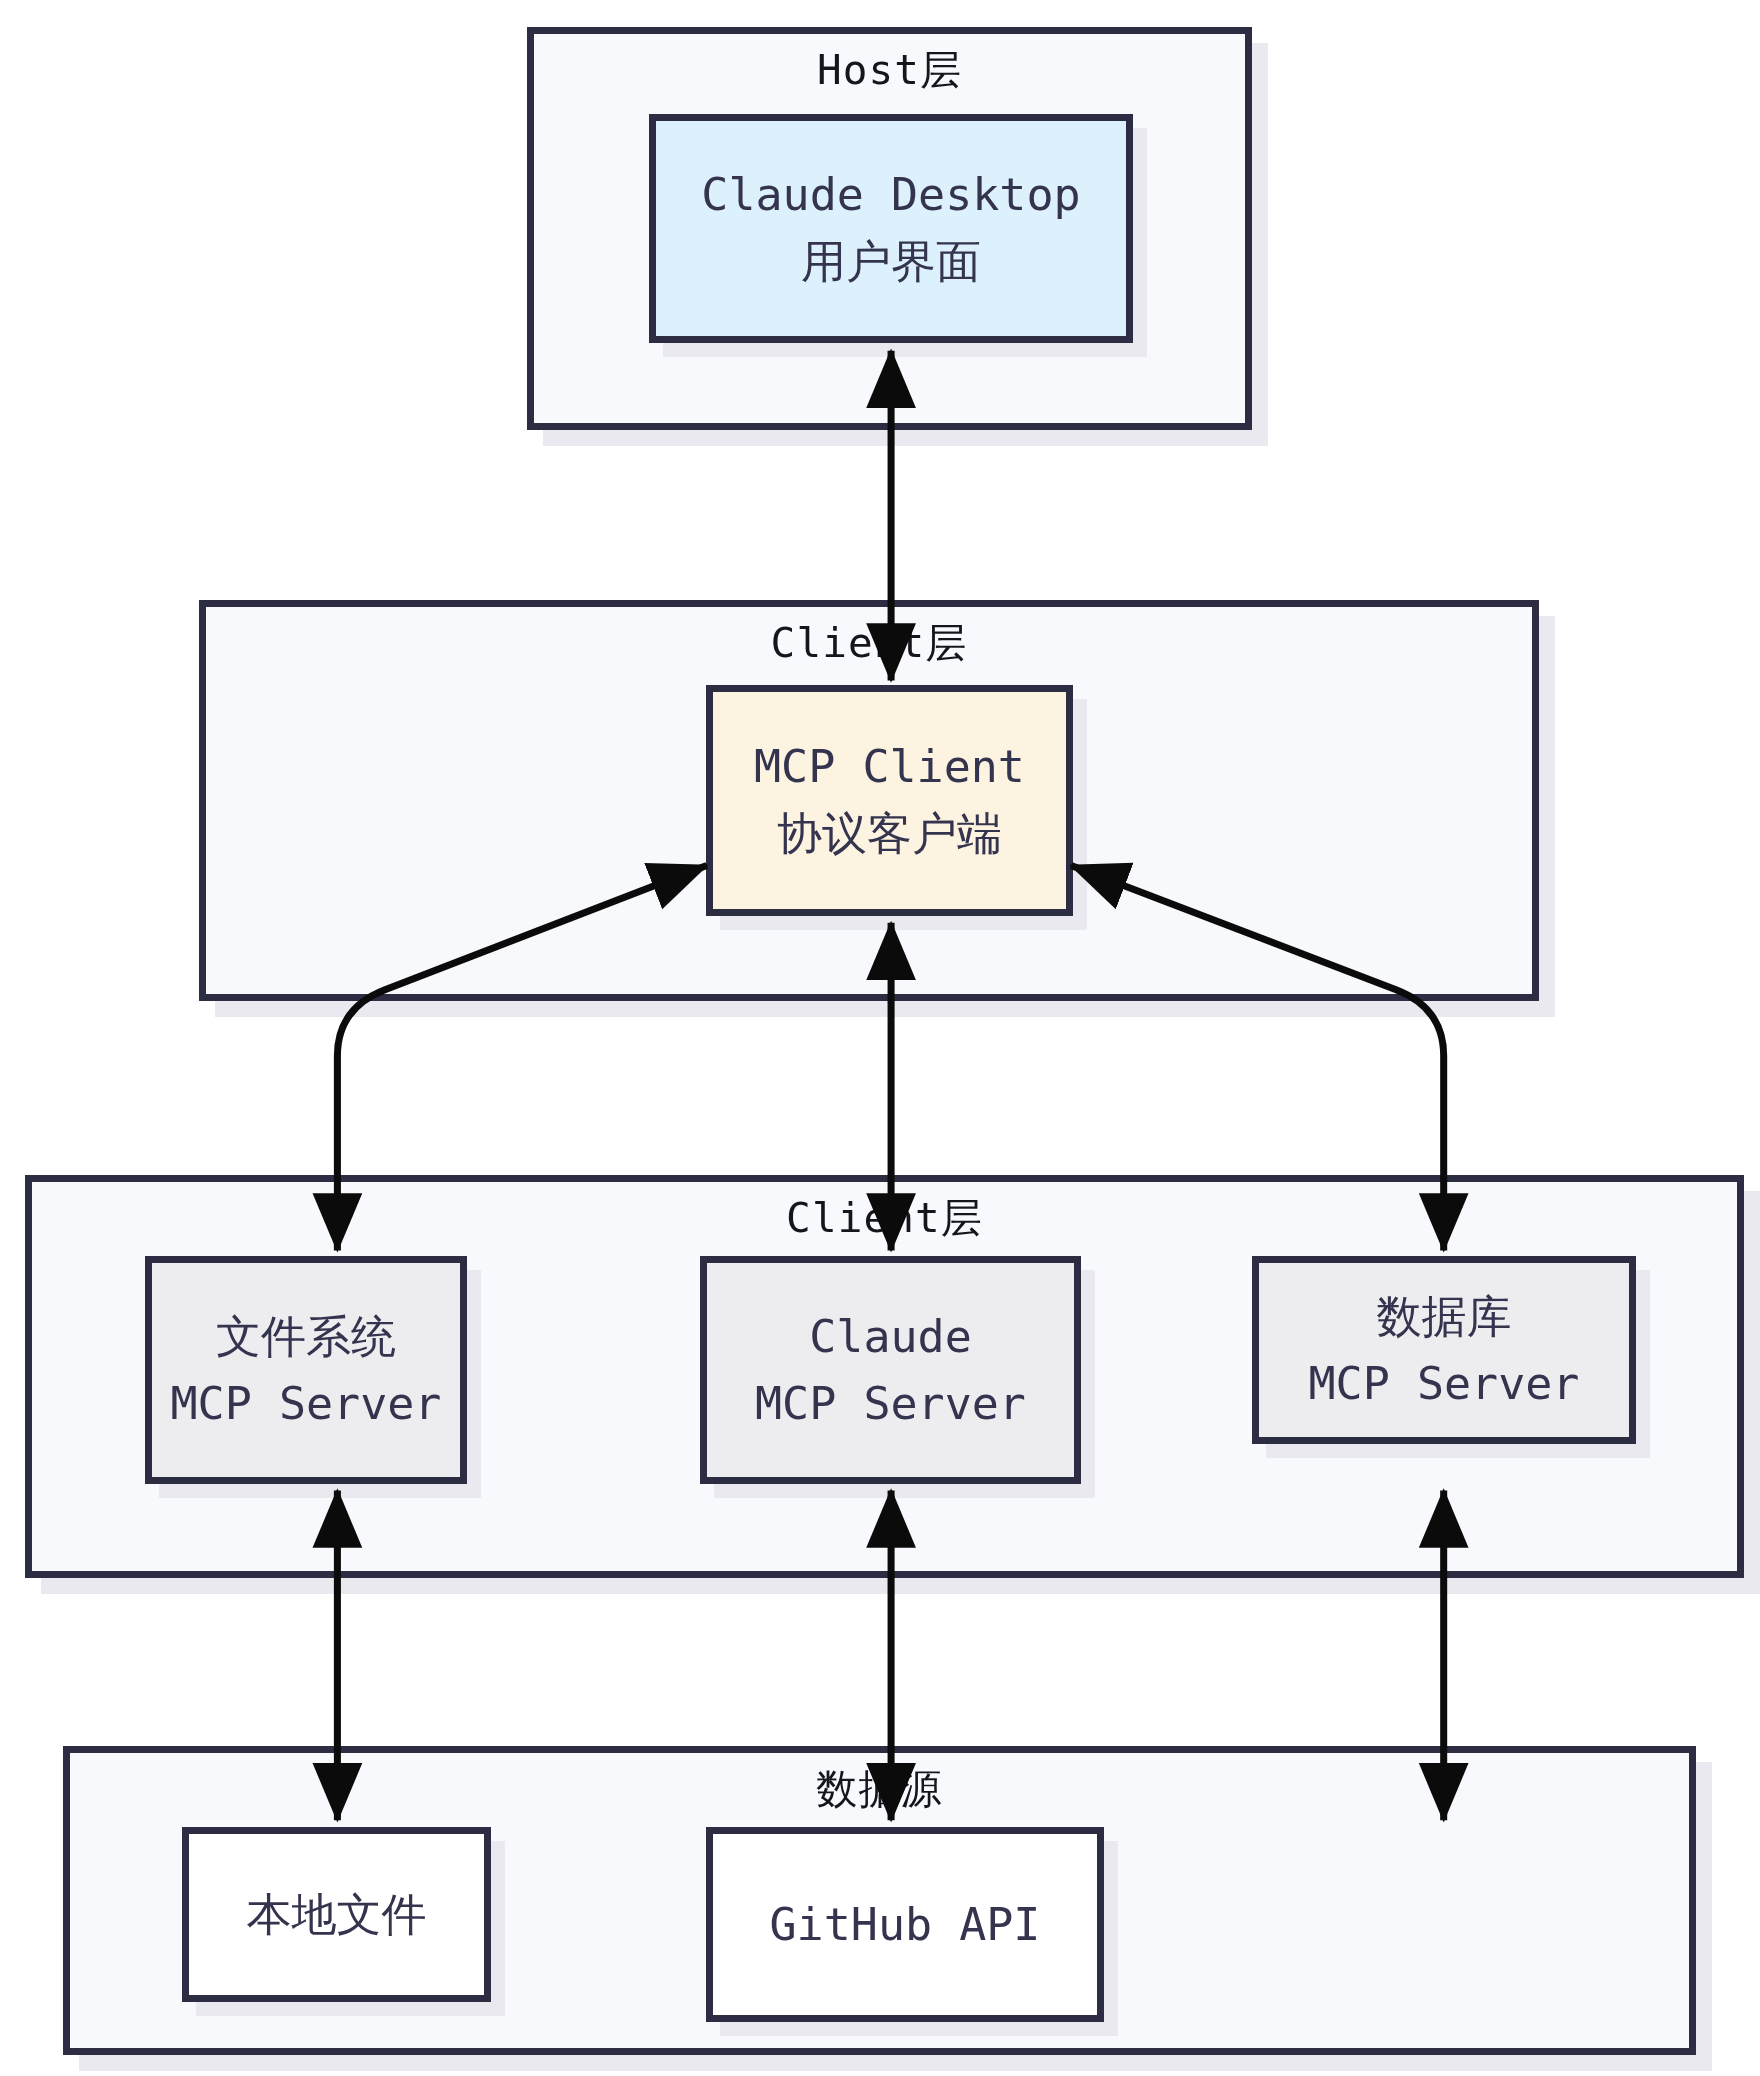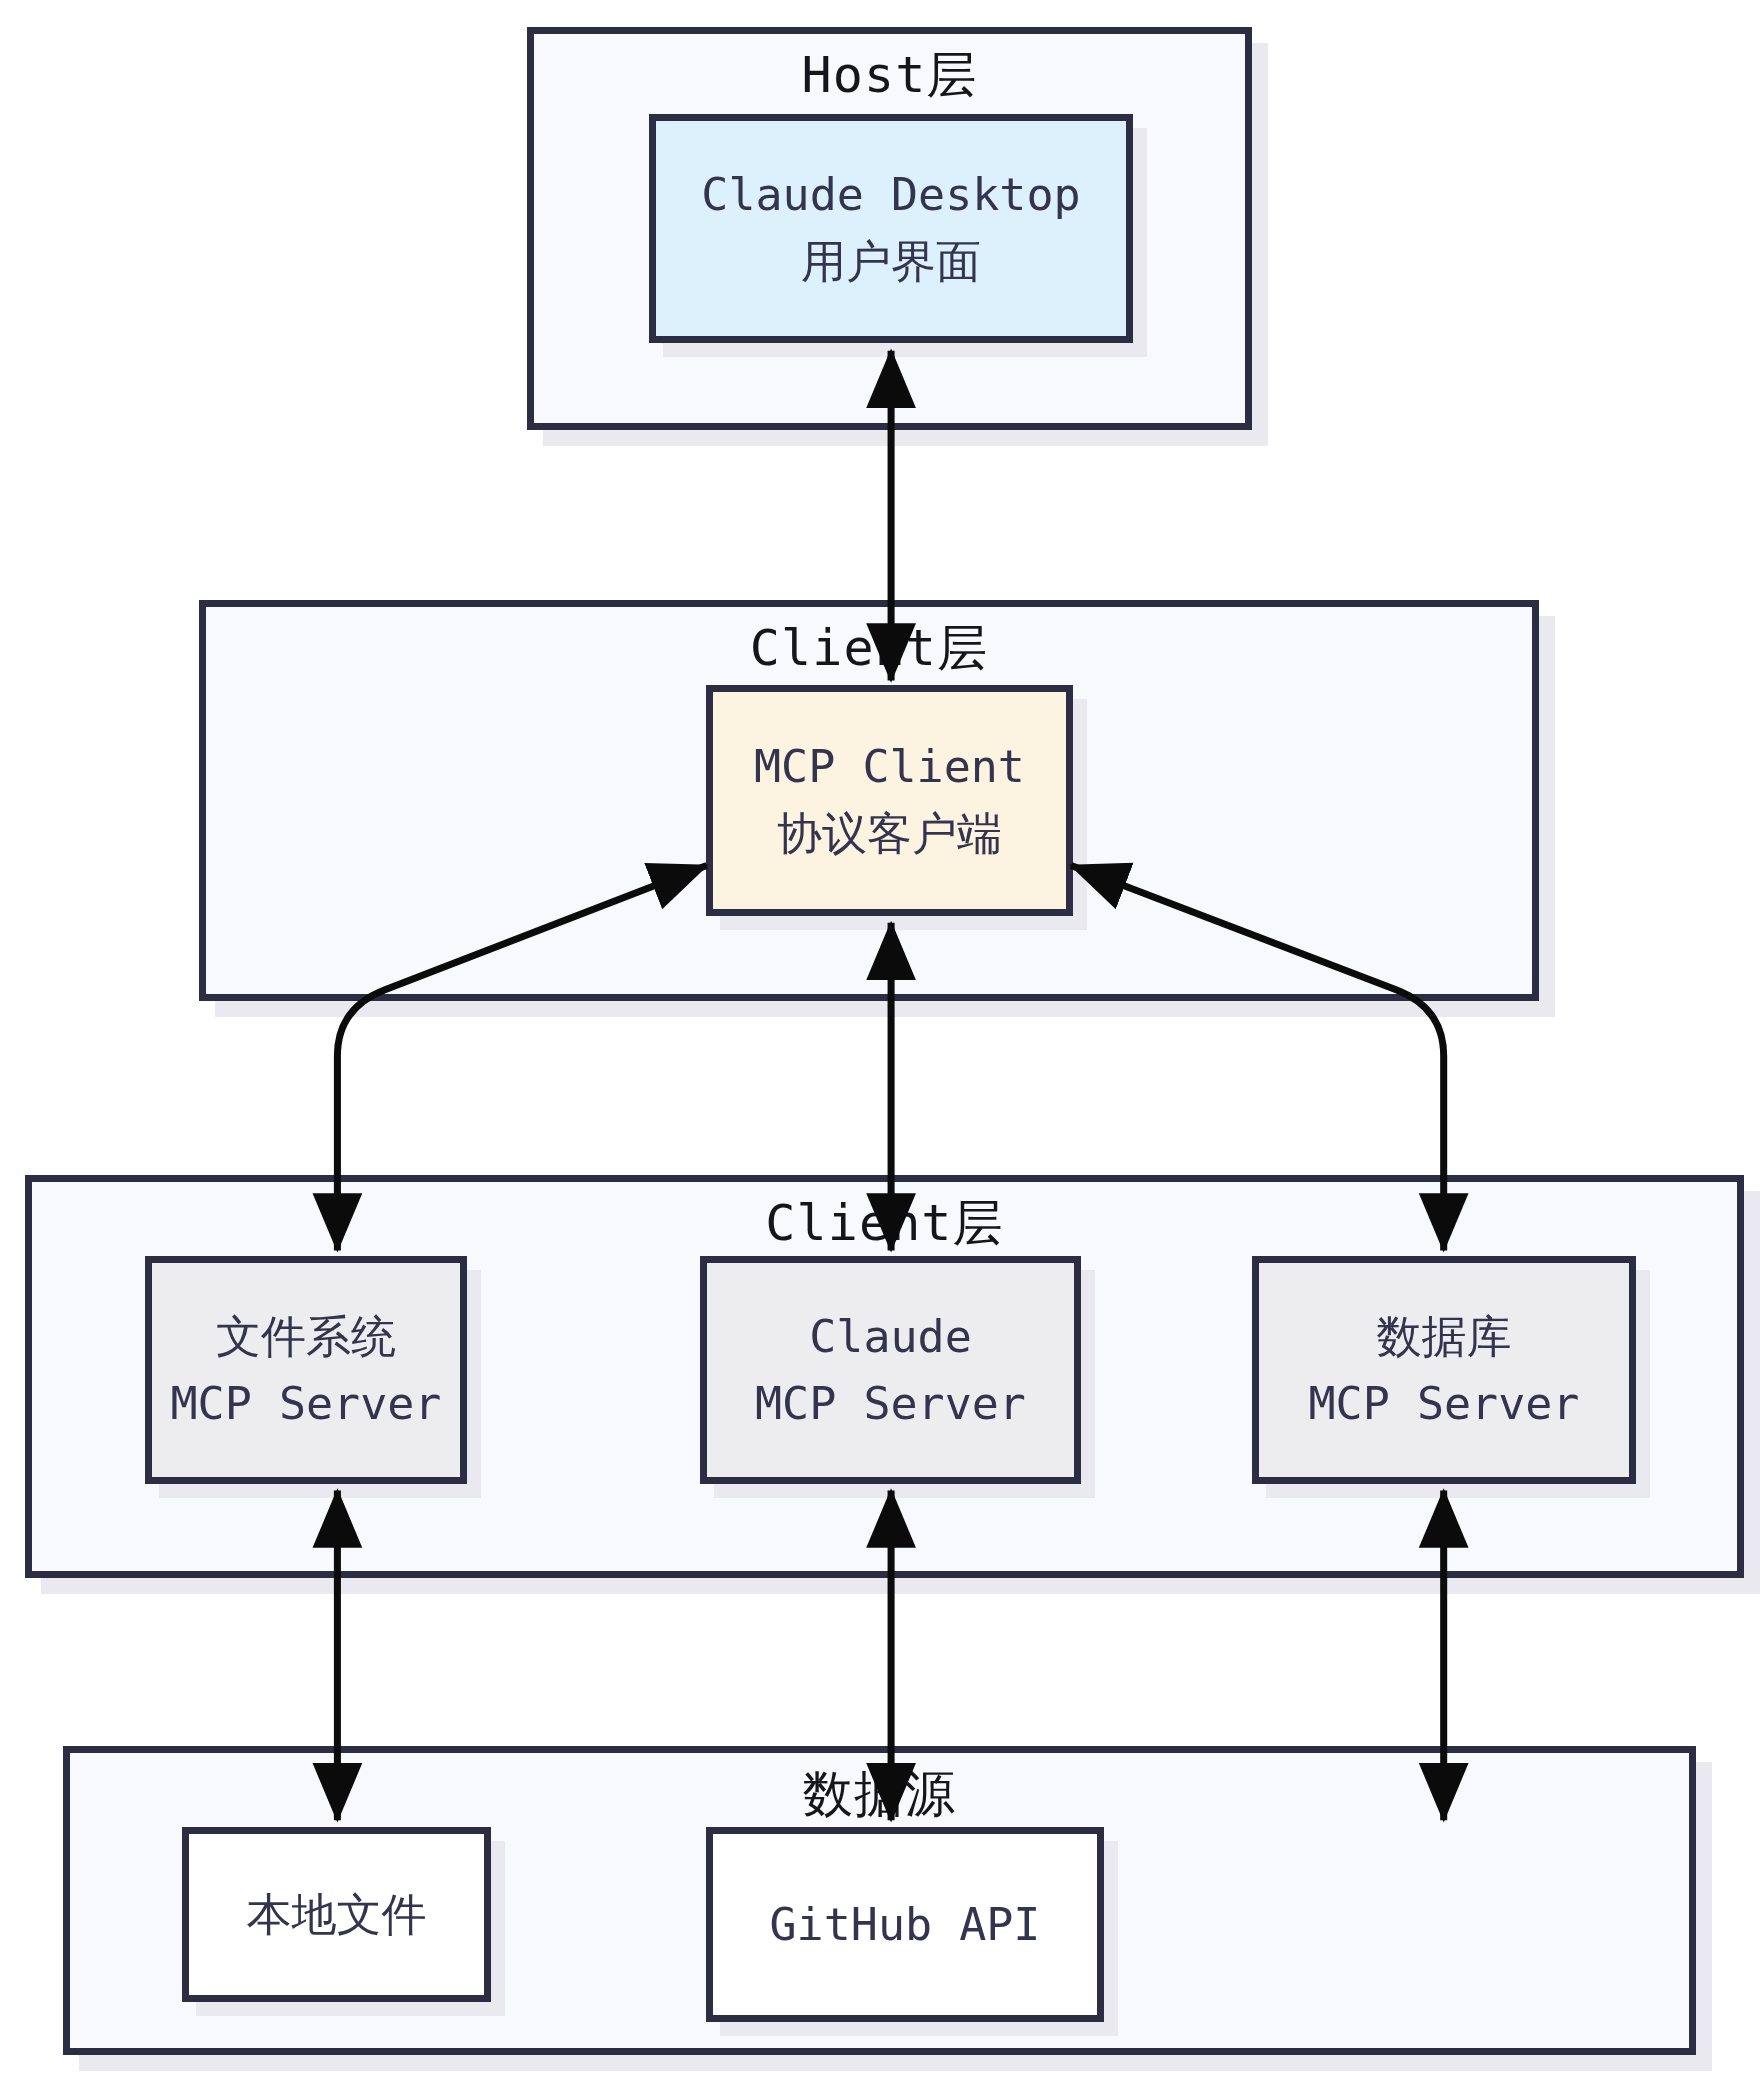--- a/index.html
+++ b/index.html
@@ -14,21 +14,21 @@
     font-family:"DejaVu Sans Mono","Liberation Mono",monospace;
   }
   .layer {
     position:absolute; box-sizing:border-box;
     background:var(--c-layer-fill);
     border:7.6px solid var(--c-border);
     box-shadow:16px 16px 0 0 var(--c-shadow);
   }
   .layer-label {
     position:absolute; top:14px; left:0; right:0;
-    text-align:center; font-size:50px; line-height:1.1;
+    text-align:center; font-size:41px; line-height:1.1;
     color:var(--c-label); letter-spacing:1.1px; white-space:nowrap;
   }
   .node {
     position:absolute; box-sizing:border-box;
     display:flex; flex-direction:column; align-items:center; justify-content:center;
     row-gap:15px;
     border:7px solid var(--c-border);
     box-shadow:14px 14px 0 0 var(--c-shadow);
     font-size:45px; line-height:1.15; color:var(--c-text);
     text-align:center; white-space:nowrap;
@@ -41,21 +41,21 @@
   
   #layer-host    { left:527px;  top:27px;   width:725px; height:403px; }
   #layer-client  { left:199px;  top:600px; width:1340px; height:401px; }
   #layer-server  { left:25px;   top:1175px; width:1719px; height:403px; }
   #layer-data    { left:63px;  top:1746px; width:1633px; height:309px; }
 
   #node-claude   { left:649px; top:114px;  width:484px;  height:229px; }
   #node-mcp      { left:706px; top:685px; width:367px;  height:231px; }
   #node-fs       { left:145px;  top:1256px; width:322px;  height:228px; }
   #node-github   { left:700px; top:1256px; width:381px;  height:228px; }
-  #node-db       { left:1252px; top:1256px; width:384px;  height:228px; }
+  #node-db       { left:1252px; top:1256px; width:384px;  height:188px; }
   #node-local    { left:182px;  top:1827px; width:309px;  height:175px; }
   #node-api      { left:706px; top:1827px; width:398px;  height:195px; }
   #node-pg       { left:1252px; top:1827px; width:381px;  height:195px; }
 
   svg.edges { position:absolute; left:0; top:0; width:1760px; height:2077px; pointer-events:none; }
   .edge { fill:none; stroke:var(--c-arrow); stroke-width:13; }
   .edge-head { fill:var(--c-arrow); }
 </style>
 </head>
 <body>

